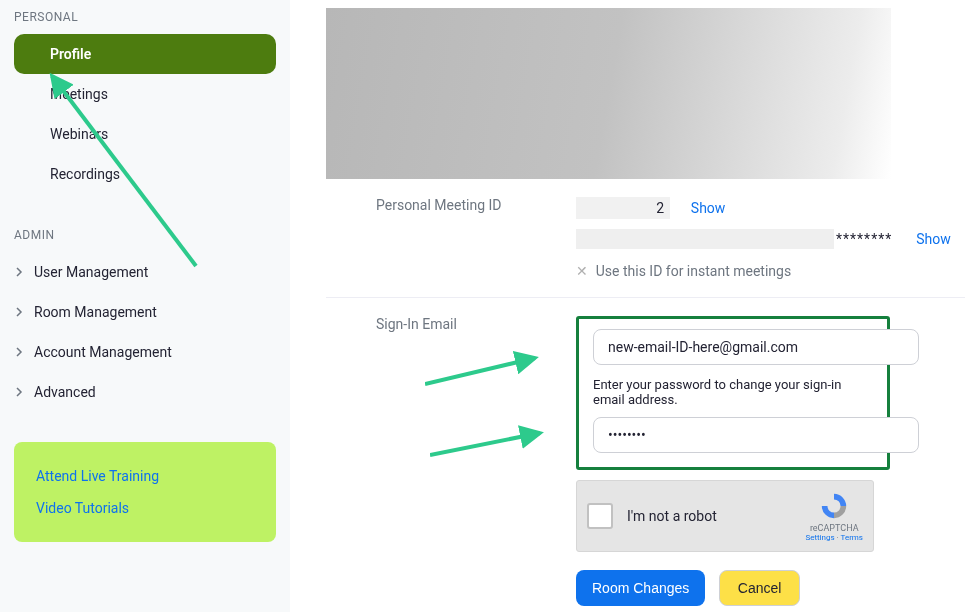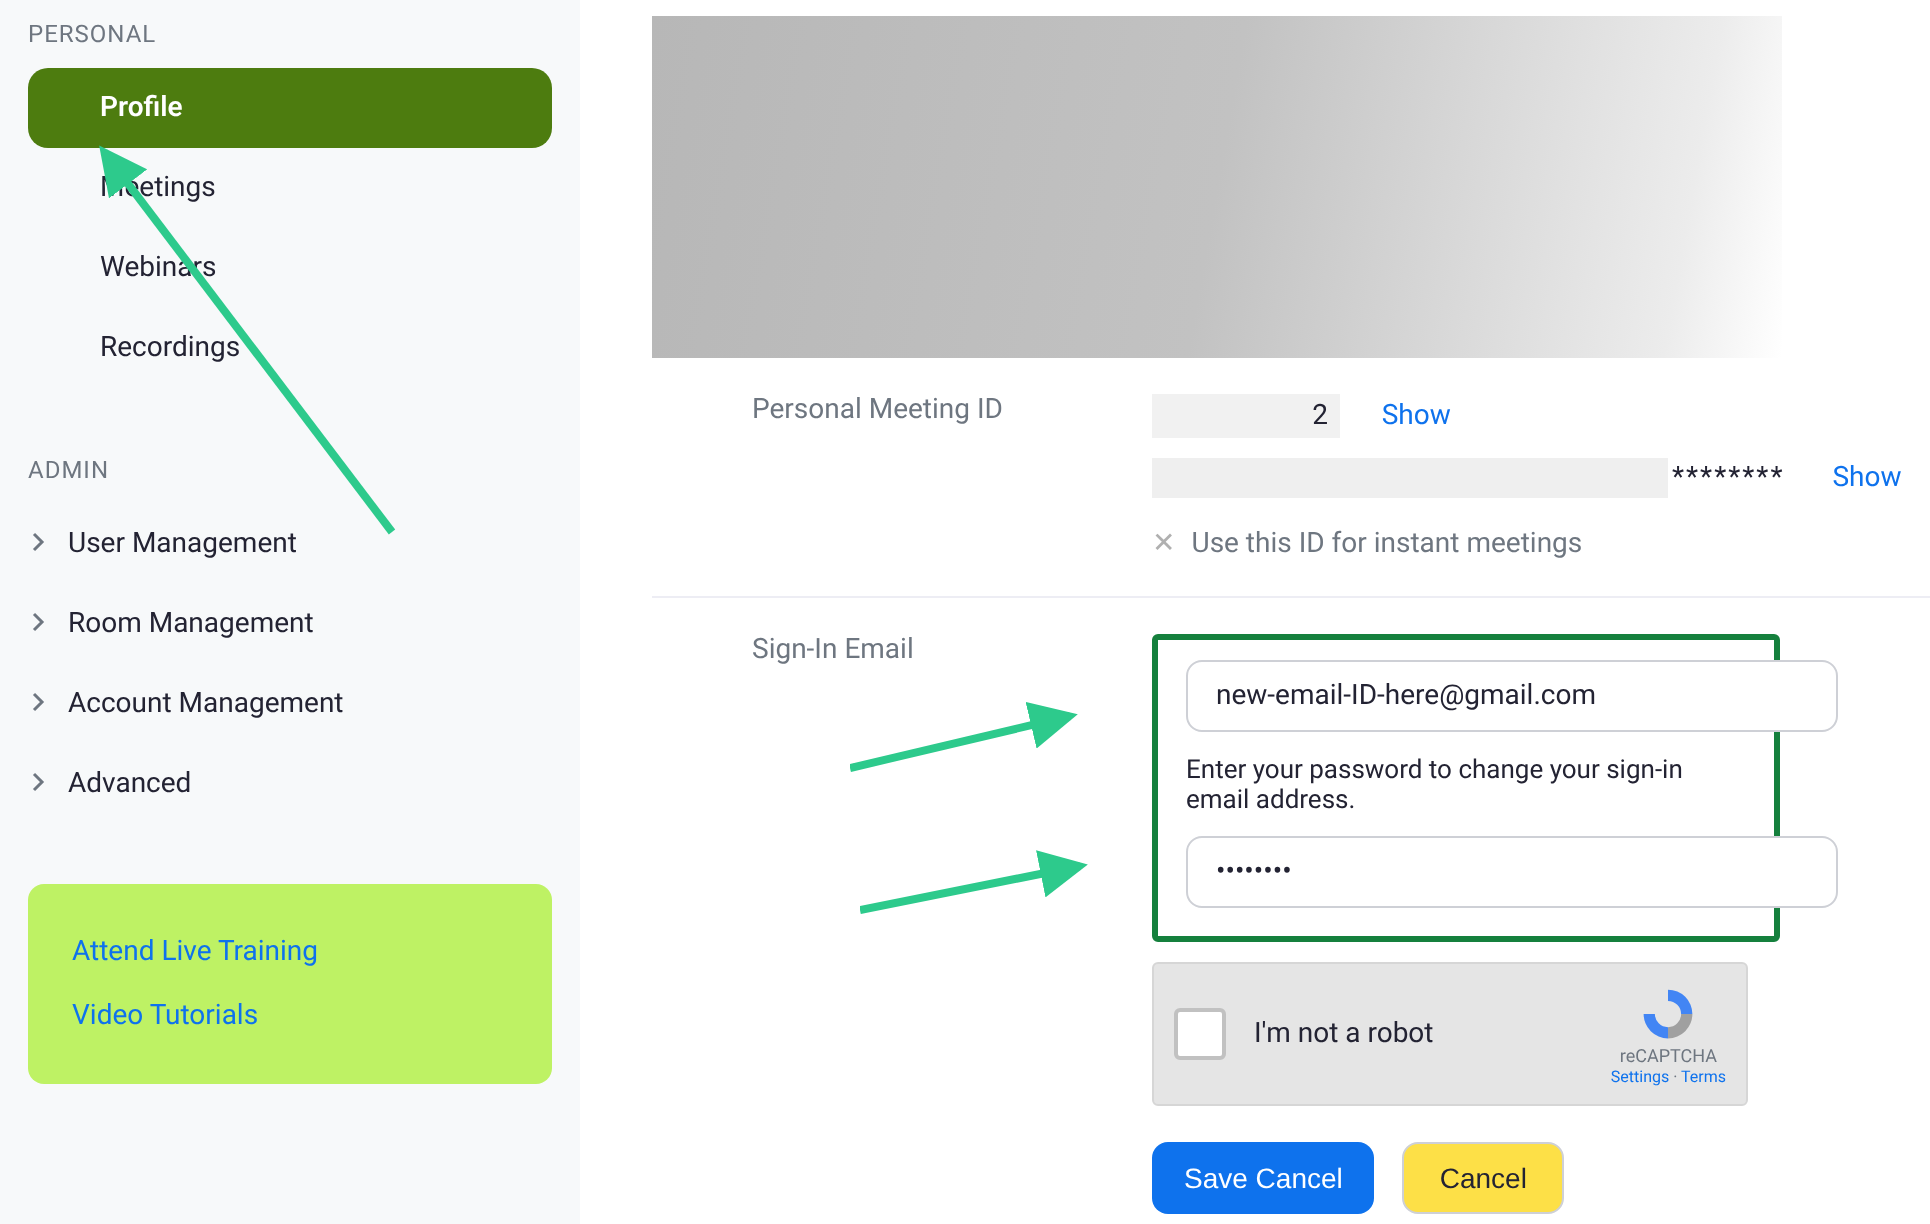--- a/index.html
+++ b/index.html
@@ -128,21 +128,21 @@
             <path d="M16 29 A13 13 0 0 1 3 16 L9 16 A7 7 0 0 0 16 23 Z" fill="#4285f4"></path>
           </svg>
           <span>reCAPTCHA</span>
           <span style="font-size:8px;">
             <span class="link">Settings</span> · <span class="link">Terms</span>
           </span>
         </div>
       </div>
 
       <div class="btn-row">
-        <button class="btn-primary">Save Cancel</button>
+        <button class="btn-primary">Room Changes</button>
         <button class="btn-secondary">Cancel</button>
       </div>
 
     </div>
   </div>
 
   <svg class="arrow-svg" style="left:-254px; top:66px;" width="220" height="220">
     <defs>
         <marker id="ah1" markerWidth="6" markerHeight="6" refX="5" refY="3" orient="auto">
           <path d="M0,0 L6,3 L0,6 Z" fill="#2dca8c"></path>

